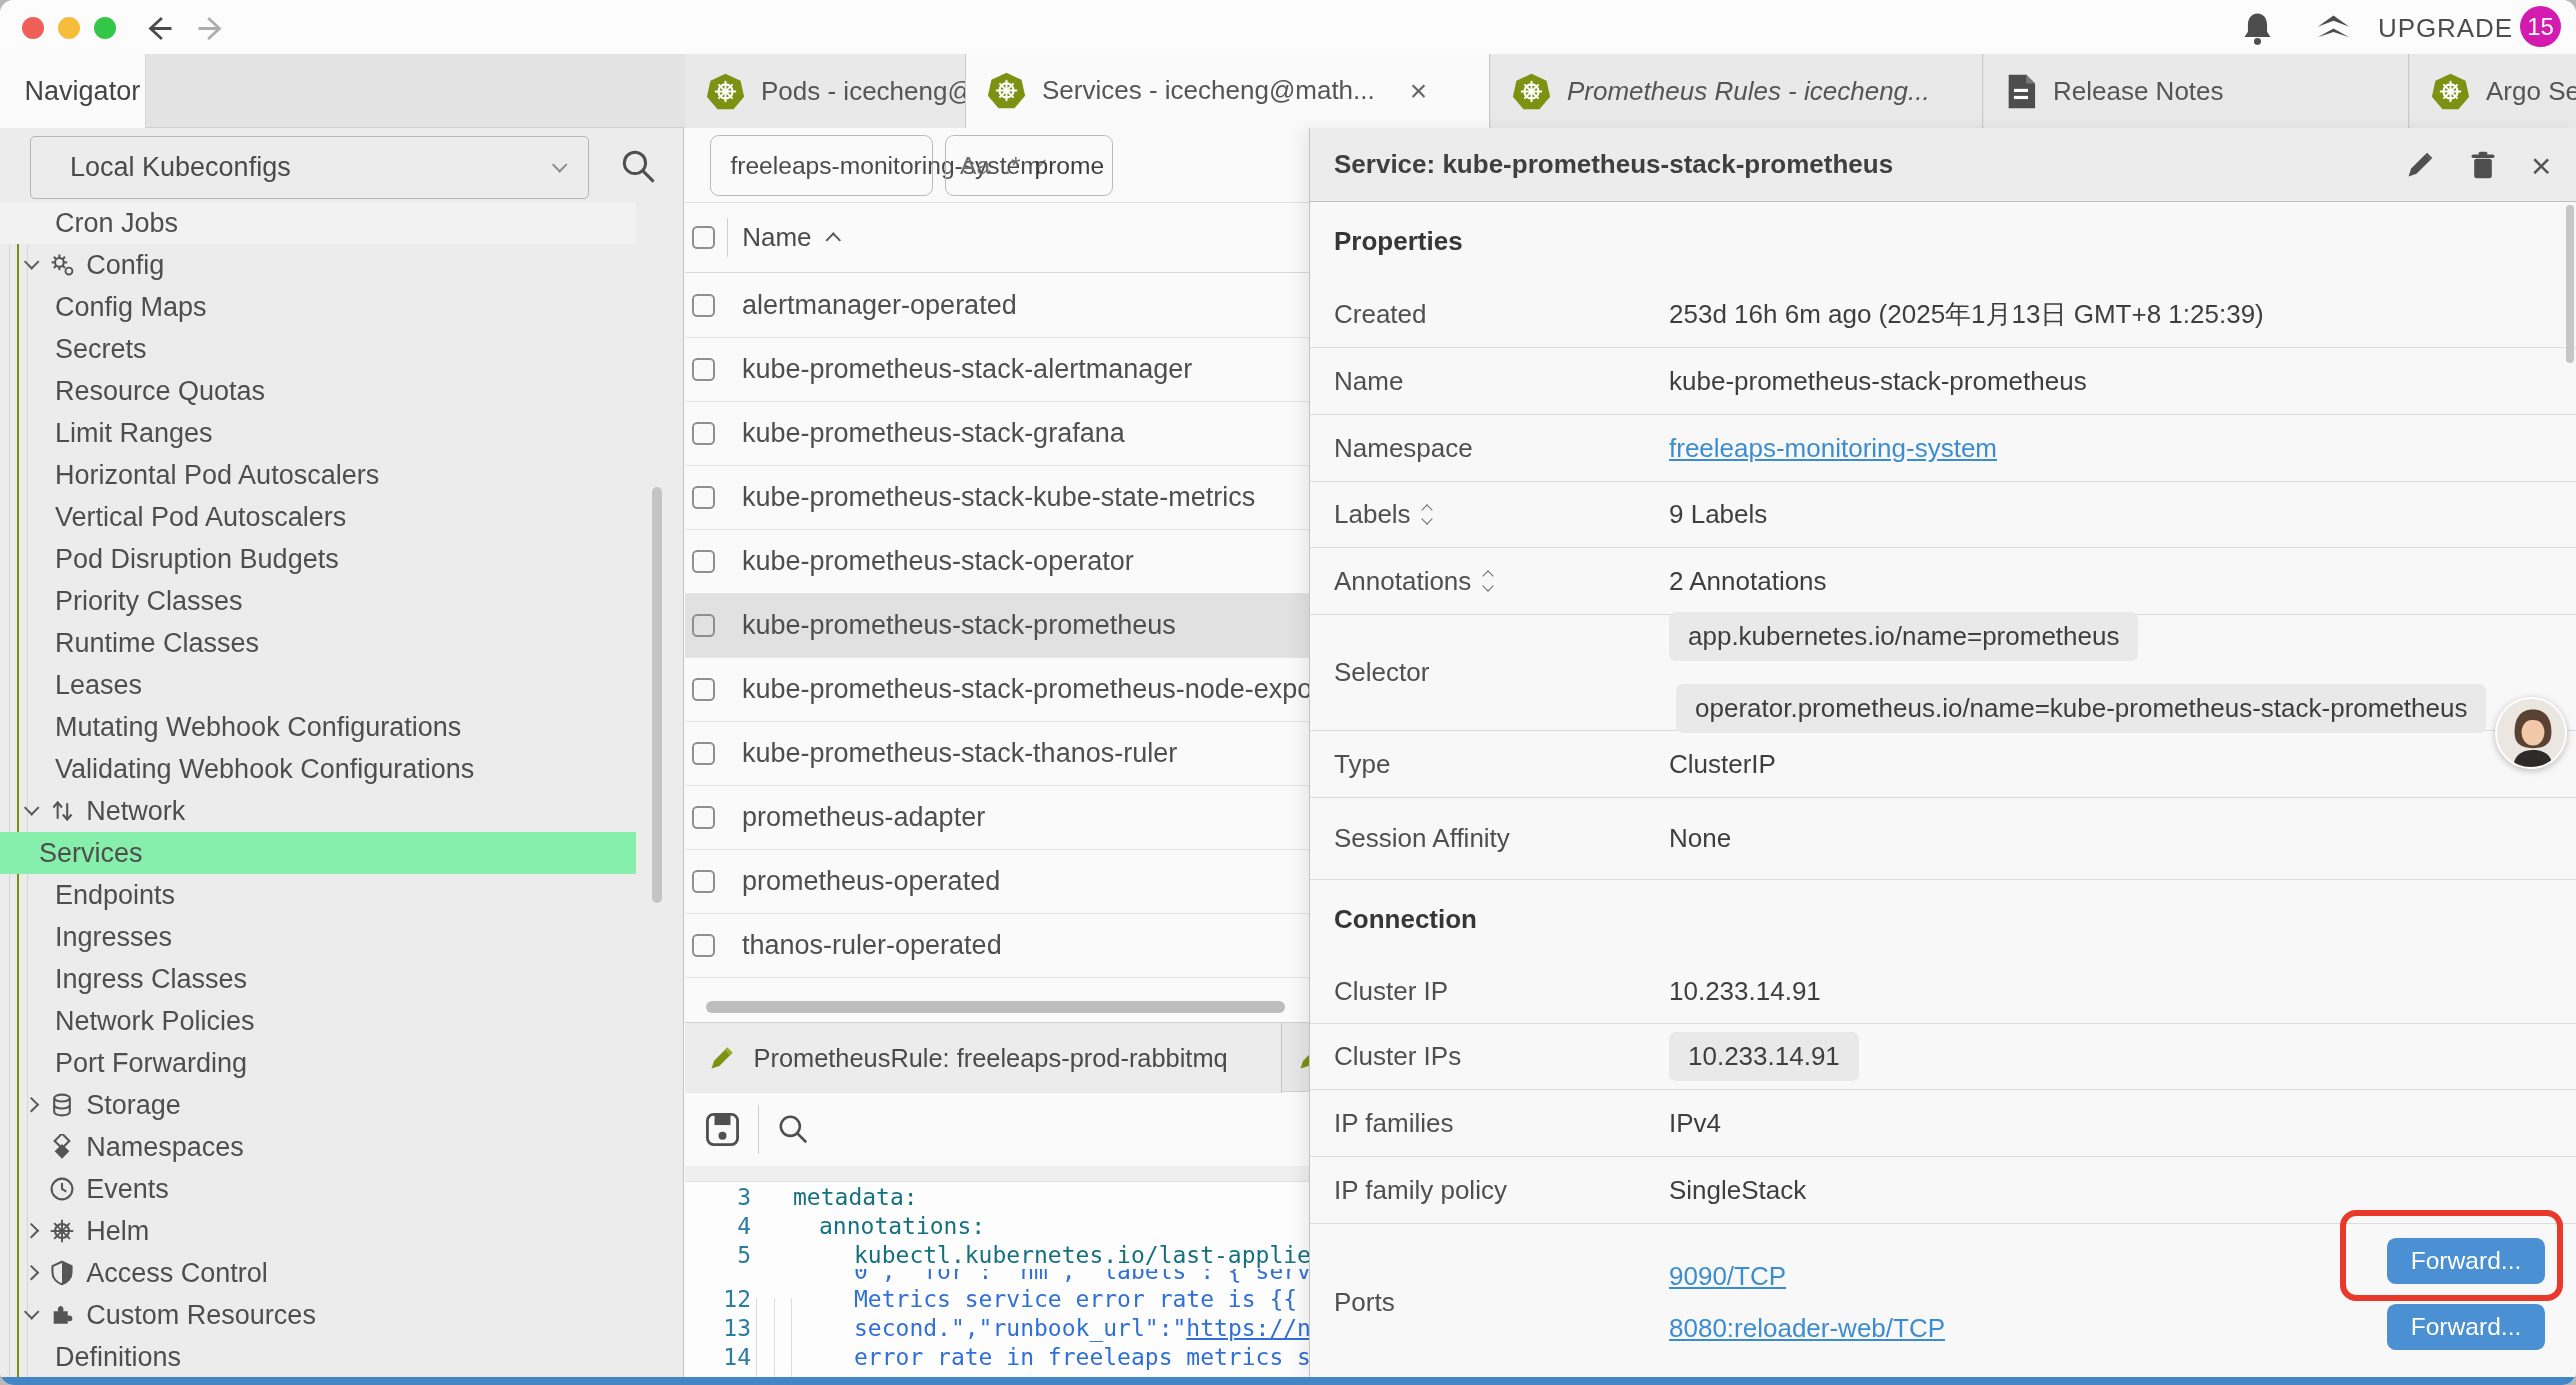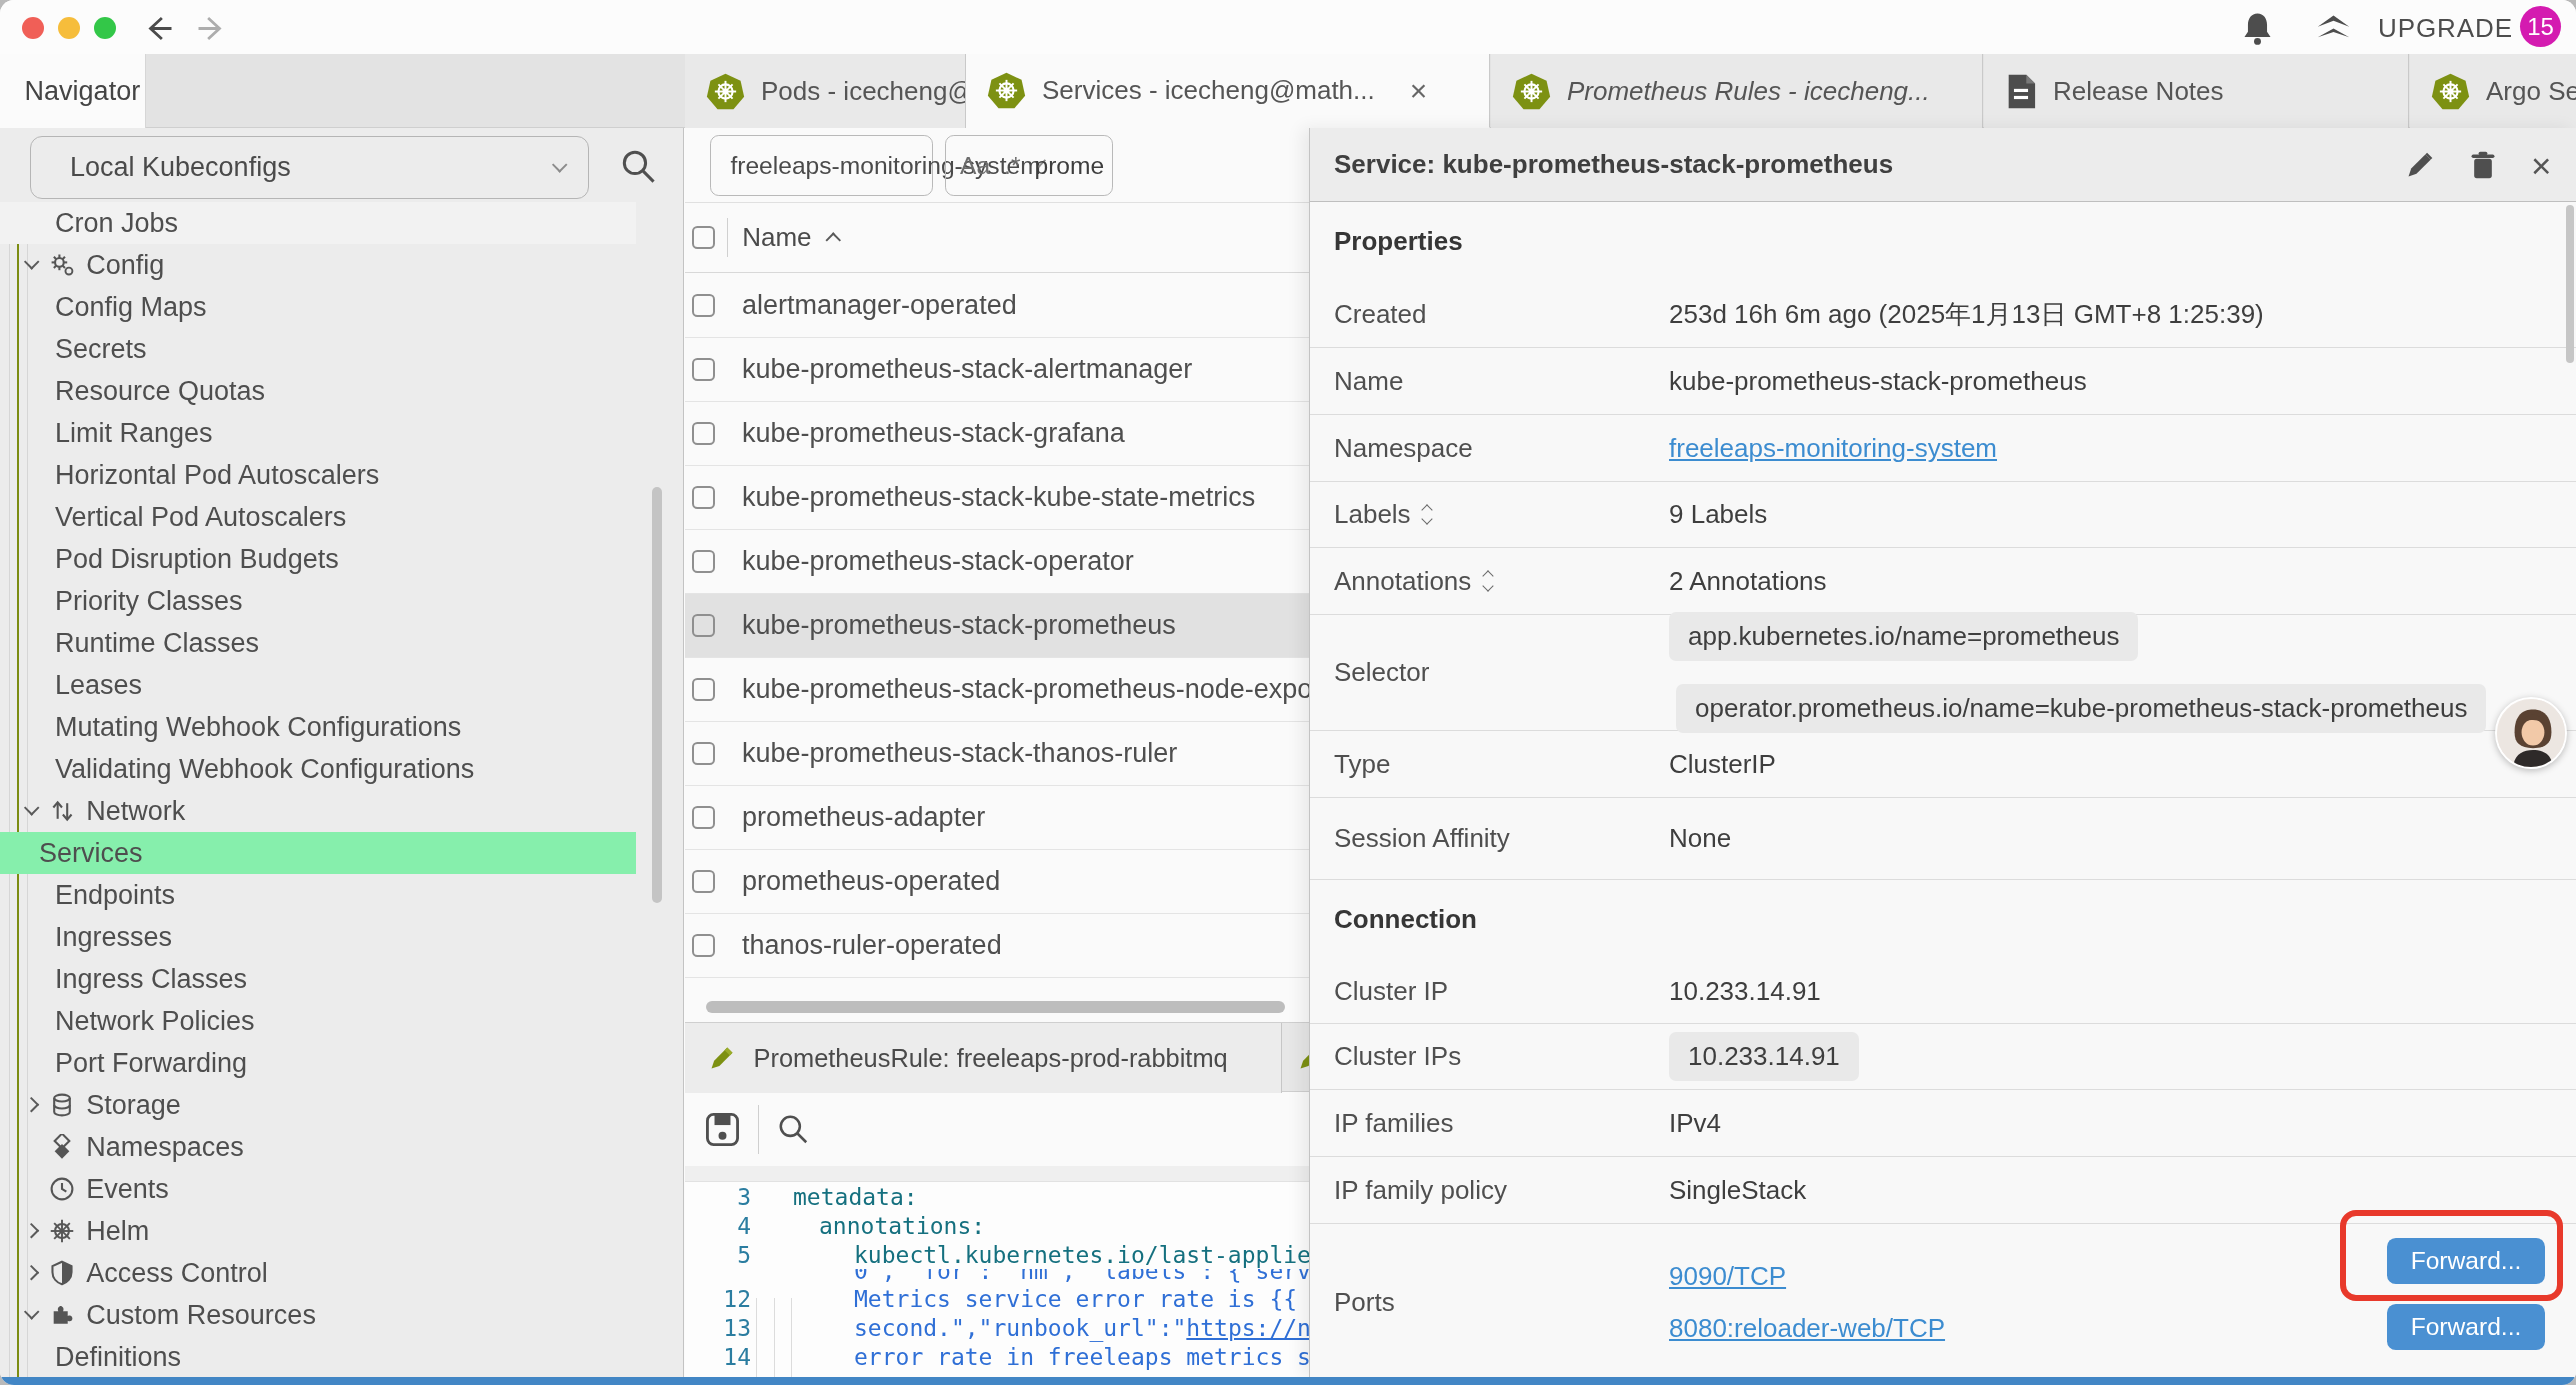--- a/index.html
+++ b/index.html
@@ -25,21 +25,21 @@
   .tab.active { background:#fafafa; border-bottom:0.9px solid #fafafa; }
   .tab .close { margin-left:19px; font-size:30px; color:#666; }
   .tab.italic .tlabel { font-style:italic; }
   .navtab { position:absolute; left:0; top:0; width:146px; height:74px; background:#fbfbfb; display:flex; align-items:center; padding-left:24.6px; font-size:27px; color:#444; border-right:0.9px solid #d6d6d6; }
   .k8s { width:39px; height:39px; flex:0 0 39px; }
   .docicon { width:32px; height:37px; flex:0 0 32px; }
 
   
   .sidebar { position:absolute; left:0; top:128px; width:684px; height:1250px; background:#ececec; border-right:0.9px solid #c3c3c3; overflow:hidden; }
   .kubeselectrow { position:absolute; left:0; top:0; width:684px; height:77px; }
-  .kubeselect { position:absolute; left:30px; top:8px; width:559px; height:63px; border:1.8px solid #b5b5b5; border-radius:12px; display:flex; align-items:center; justify-content:space-between; padding:0 23px 0 39px; font-size:27px; color:#4a4a4a; }
+  .kubeselect { position:absolute; left:30px; top:8px; width:559px; height:63px; border:1.8px solid #b5b5b5; border-radius:5px; display:flex; align-items:center; justify-content:space-between; padding:0 23px 0 39px; font-size:27px; color:#4a4a4a; }
   .sb-search { position:absolute; left:619px; top:19px; width:39px; height:39px; }
   .tree { position:absolute; left:0; top:74px; width:636px; }
   .tree .guide { position:absolute; top:0; bottom:0; width:0.9px; background:#d6d6d6; }
   .tree .accent { position:absolute; top:0; bottom:0; left:16.7px; width:2.6px; background:#7c8c12; }
   .titem { position:relative; height:42px; display:flex; align-items:center; font-size:27px; color:#4e4e4e; white-space:nowrap; }
   .titem.c { padding-left:55px; }
   .titem.g { padding-left:26px; }
   .titem.hl { background:#f2f2f2; }
   .titem.sel { background:#86efac;padding-left:39px; }
   .chevslot { width:23px; display:flex; align-items:center; }

